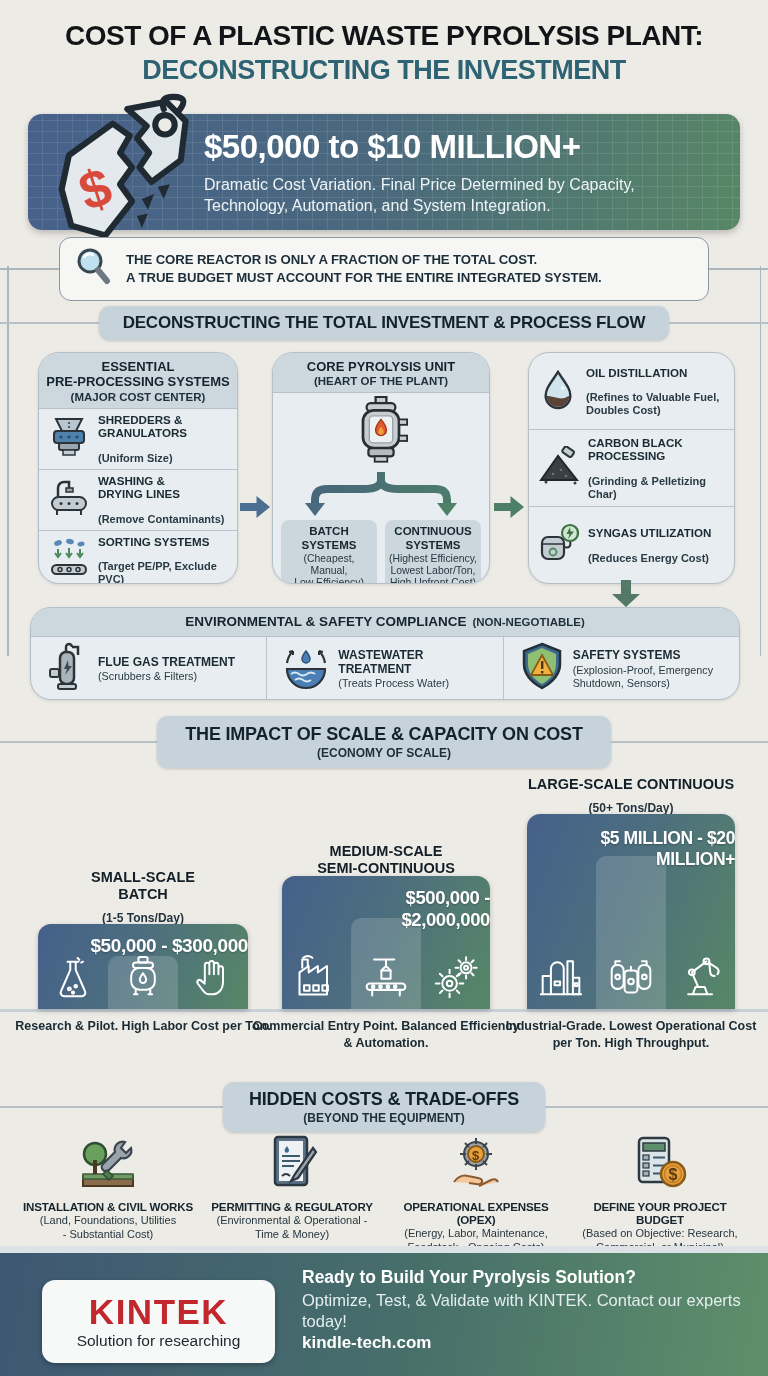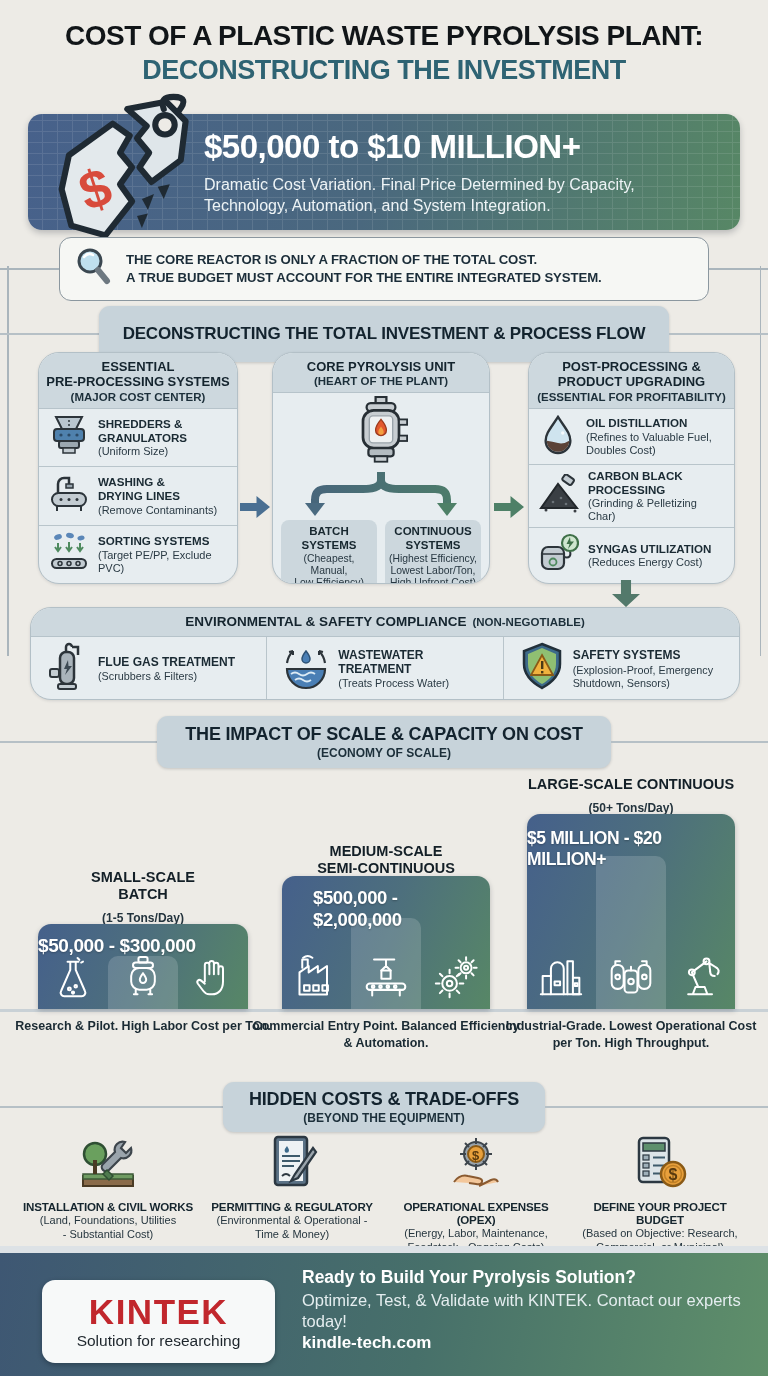--- a/index.html
+++ b/index.html
@@ -33,38 +33,38 @@
   .noterow { top:237px; left:0; width:768px; display:flex; align-items:center; }
   .hline { flex:1; height:1.5px; background:#aab5bc; }
   .hline2 { flex:1; height:2px; background:#b6c0c6; }
   .notebox { width:650px; min-height:57px; background:#f6f7f4; border:1.5px solid #8b979f;
              border-radius:12px; display:flex; align-items:center; gap:12px; padding:8px 14px; }
   .notetext { font-size:13.2px; font-weight:bold; color:#1b2d39; line-height:1.4; letter-spacing:-0.1px; }
   .vframe { width:1.5px; background:#aab5bc; }
 
   
   .pillrow { left:0; width:768px; display:flex; align-items:center; }
-  .pill { background:#c7d3da; border-radius:11px; padding:18px 24px; text-align:center;
+  .pill { background:#c7d3da; border-radius:11px; padding:7px 24px; text-align:center;
           box-shadow:0 1px 3px rgba(30,40,50,.2); }
   .pill .h { font-size:17px; font-weight:bold; color:#13232e; letter-spacing:-0.2px; }
   .pill .s { font-size:12px; font-weight:bold; color:#1c2f3a; margin-top:1px; }
 
   
   .cols { top:352px; left:38px; width:697px; height:232px; display:grid;
           grid-template-columns:200px 34px 218px 38px 207px; }
   .card { background:#e7edf0; border:1.5px solid #b3c0c7; border-radius:21px;
           overflow:hidden; display:flex; flex-direction:column; box-shadow:0 1px 3px rgba(30,40,50,.12); }
   .strip { background:#cdd8de; padding:6px 4px 5px; text-align:center; border-bottom:1px solid #b6c3ca; }
   .strip .t { font-size:13px; font-weight:bold; line-height:1.18; color:#14242e; }
   .strip .st { font-size:11.5px; font-weight:bold; color:#1c2f3a; margin-top:1px; }
   .itemlist { flex:1; display:flex; flex-direction:column; }
   .pitem { flex:1; display:flex; align-items:center; gap:9px; padding:4px 8px 4px 10px; }
   .pitem + .pitem { border-top:1px solid #b9c5cb; }
   .pitem .txt .lb { font-size:11.6px; font-weight:bold; line-height:1.18; color:#1a2a33; }
-  .pitem .txt .sb { font-size:11px; line-height:1.15; color:#2a3a44; margin-top:1px; }
+  .pitem .txt .sb { font-size:11px; line-height:1.15; color:#2a3a44; margin-top:12px;font-weight:bold; }
   .icn { flex:0 0 auto; }
   .harrow { width:30px; height:22px; align-self:center; justify-self:center; margin-top:78px; }
   .ar-blue { background:#4a6f92; clip-path:polygon(0 32%,55% 32%,55% 0,100% 50%,55% 100%,55% 68%,0 68%); }
   .ar-green { background:#4e8067; clip-path:polygon(0 32%,55% 32%,55% 0,100% 50%,55% 100%,55% 68%,0 68%); }
   .core-body { flex:1; display:flex; flex-direction:column; align-items:center; }
   .optrow { display:flex; gap:8px; padding:0 8px 8px; width:100%; }
   .opt { flex:1; background:#ccd7dd; border-radius:8px; padding:5px 3px; text-align:center; }
   .opt .lb { font-size:11.5px; font-weight:bold; line-height:1.15; color:#17272f; }
   .opt .sb { font-size:10.4px; line-height:1.18; color:#273741; margin-top:1px; }
   .downarrow { top:580px; left:612px; width:28px; height:27px; background:#53796b;
@@ -87,21 +87,21 @@
   .baseline { position:absolute; top:239px; left:0; width:768px; height:2.5px; background:#c9d1d6; }
   .tier { position:absolute; }
   .tier .tname { position:absolute; left:50%; transform:translateX(-50%); width:270px;
                  text-align:center; font-size:14.5px; font-weight:bold; line-height:1.18; color:#131f27; }
   .tier .tcap { font-size:12px; font-weight:bold; color:#23333d; margin-top:8px; }
   .bar { position:absolute; left:0; width:100%; bottom:67px; border-radius:13px 13px 0 0;
          background:linear-gradient(112deg,#45608b 0%,#4d6f7d 48%,#578766 100%);
          box-shadow:0 2px 5px rgba(30,40,50,.25); overflow:hidden; }
   .bar .inner { position:absolute; left:50%; transform:translateX(-50%); width:70px; bottom:0;
                 background:rgba(255,255,255,.16); border-radius:10px 10px 0 0; }
-  .bar .bprice { position:relative; text-align:left; margin-top:11px; color:#fff; font-weight:bold;
+  .bar .bprice { position:relative; text-align:right; margin-top:11px; color:#fff; font-weight:bold;
                  letter-spacing:-0.4px; text-shadow:0 1px 2px rgba(0,0,0,.25); }
   .bar .irow { position:absolute; bottom:5px; left:0; width:100%; display:flex;
                justify-content:space-around; align-items:flex-end; }
   .caption { position:absolute; top:248px; left:50%; transform:translateX(-50%); width:270px;
              text-align:center; font-size:12.5px; font-weight:bold; line-height:1.35; color:#1a2a33; }
 
   
   .hiddenhead { top:1082px; }
   .hiddenrow { top:1132px; left:16px; width:736px; display:flex; }
   .hitem { flex:1; display:flex; flex-direction:column; align-items:center; text-align:center; padding:0 4px; }
@@ -306,25 +306,20 @@
 Lowest Labor/Ton,
 High Upfront Cost)</div>
           </div>
         </div>
       </div>
     </div>
 
     <div class="harrow ar-green"></div>
 
     <div class="card">
-      <div class="strip">
-        <div class="t pl">POST-PROCESSING &amp;
-PRODUCT UPGRADING</div>
-        <div class="st">(ESSENTIAL FOR PROFITABILITY)</div>
-      </div>
       <div class="itemlist">
         <div class="pitem">
           <span class="icn">
             <svg width="38" height="42" viewBox="0 0 40 42">
               <path d="M20,3 C27,14 33,20 33,28 a13,13 0 1 1 -26,0 C7,20 13,14 20,3 Z" fill="#cfe4ef" stroke="#2c343a" stroke-width="2.5"></path>
               <path d="M8.2,28 a11.8,11.8 0 0 0 23.6,0 q-6,4 -11.8,2.5 T8.2,28 Z" fill="#5b4338"></path>
               <circle cx="25" cy="20" r="1.8" fill="#fff" opacity=".8"></circle>
             </svg>
           </span>
           <div class="txt">

